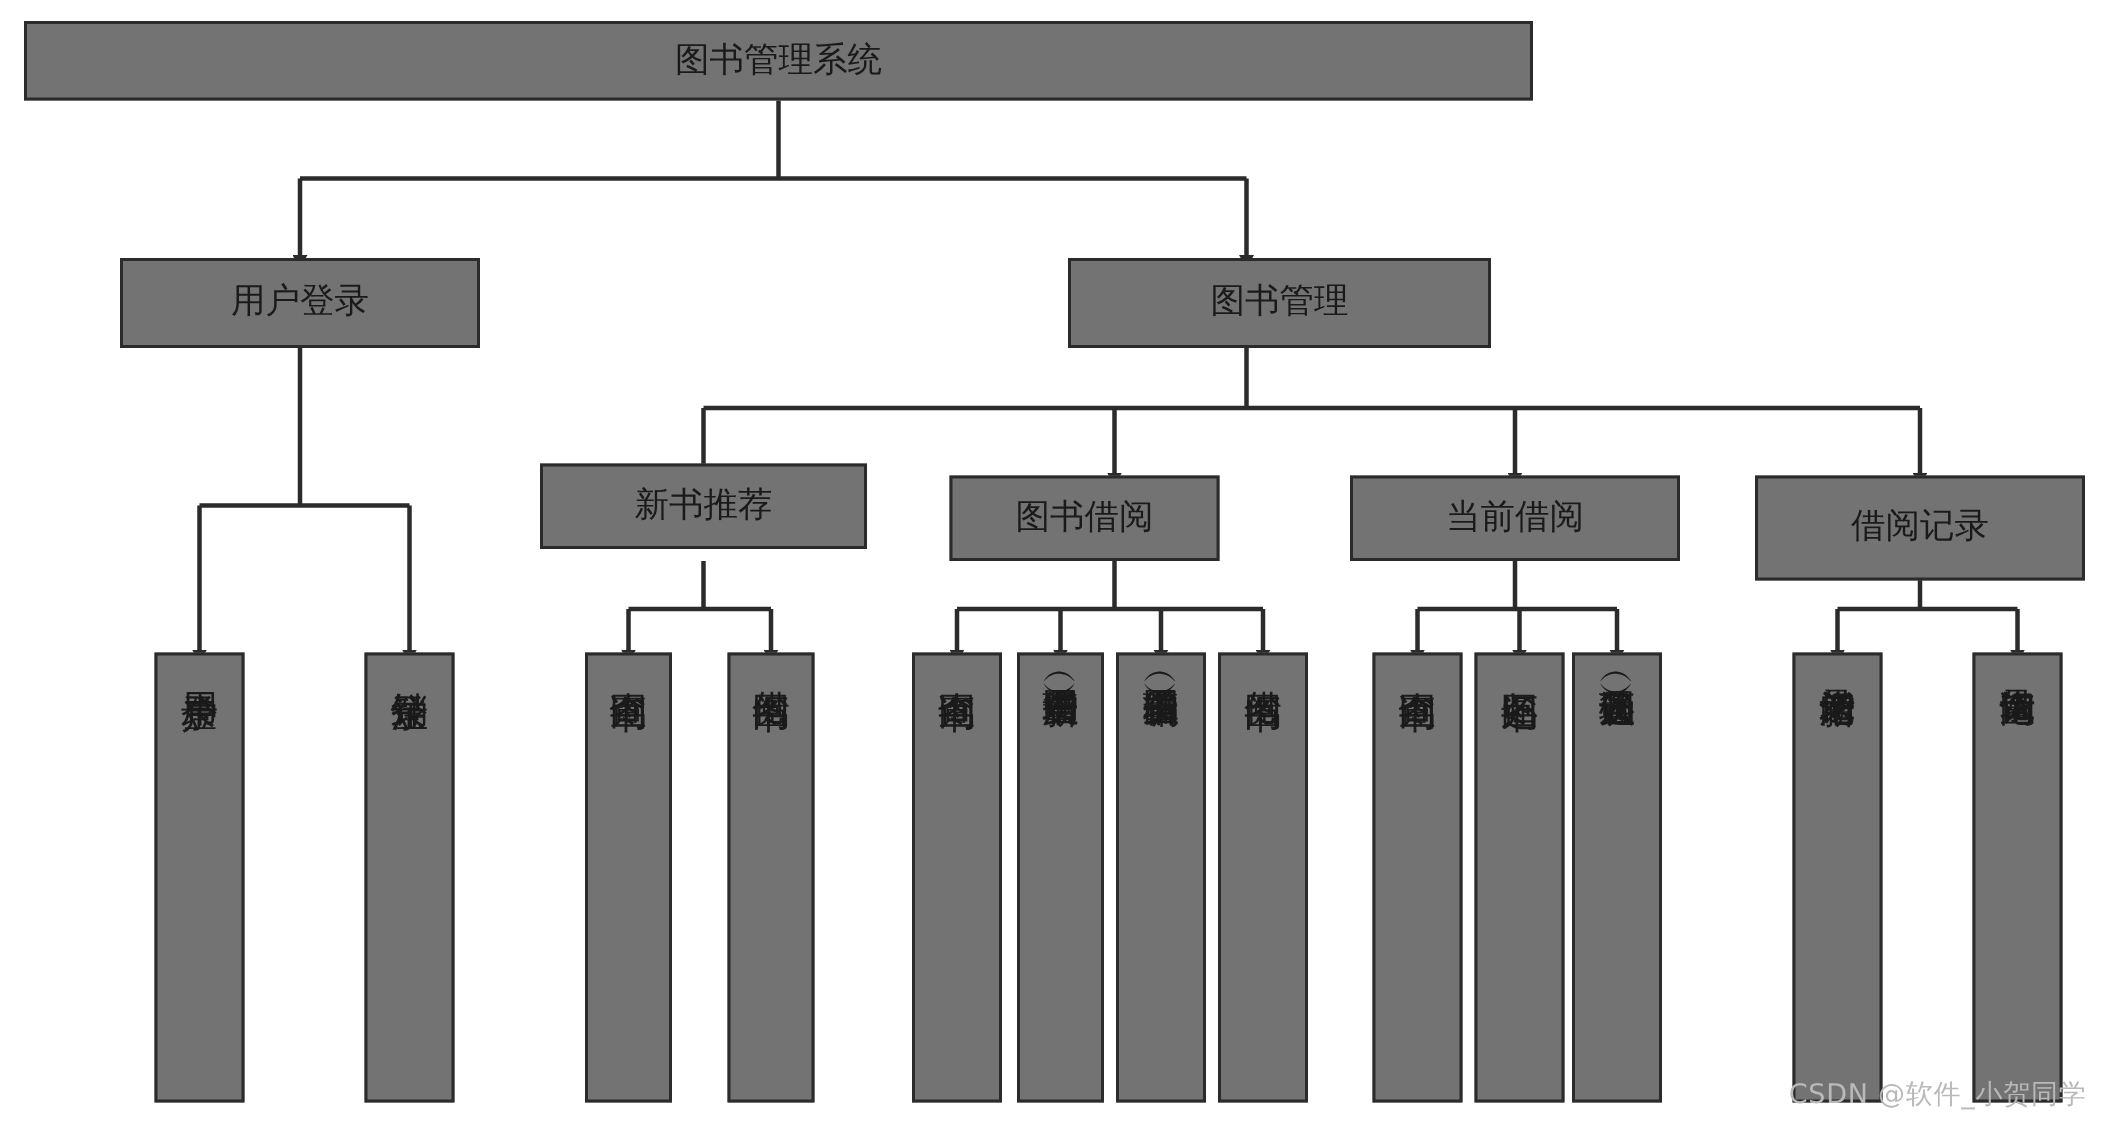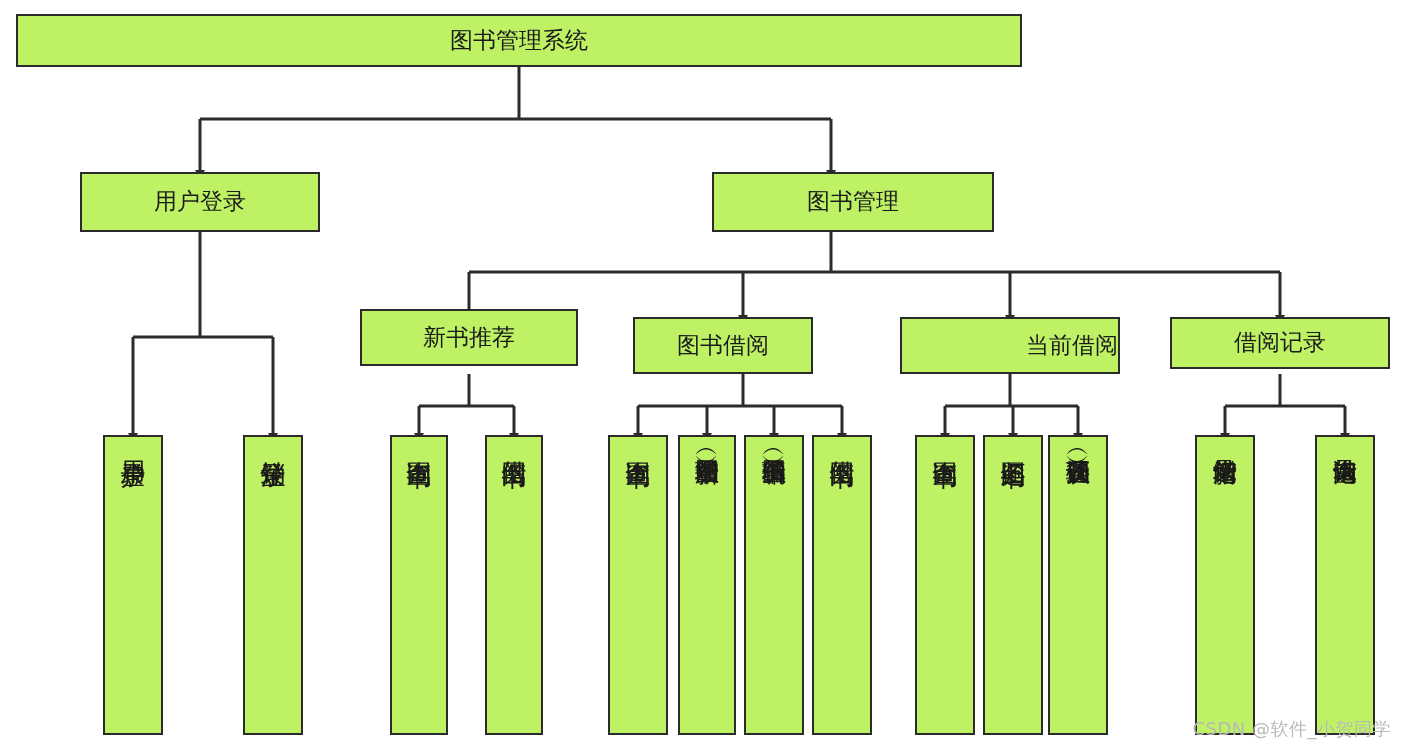--- a/index.html
+++ b/index.html
@@ -20,21 +20,21 @@
   #diagram-svg {
     position: absolute;
     left: 0;
     top: 0;
     width: 1405px;
     height: 747px;
   }
   .node-box {
     position: absolute;
     box-sizing: border-box;
-    background: #bef264;
+    background: #737373;
     border: 2px solid #2b2b2b;
     display: flex;
     align-items: center;
     justify-content: center;
   }
   .node-label {
     color: #1a1a1a;
     line-height: 1.18;
     text-align: center;
     white-space: pre;
@@ -129,24 +129,24 @@
       </div>
       <div class="node-box node-h" style="left: 712px; top: 172px; width: 282px; height: 60px;">
         <div class="node-label">图书管理</div>
       </div>
       <div class="node-box node-h" style="left: 360px; top: 309px; width: 218px; height: 57px;">
         <div class="node-label">新书推荐</div>
       </div>
       <div class="node-box node-h" style="left: 633px; top: 317px; width: 180px; height: 57px;">
         <div class="node-label">图书借阅</div>
       </div>
-      <div class="node-box node-h" style="left: 900px; top: 317px; width: 220px; height: 57px; justify-content: flex-end;">
+      <div class="node-box node-h" style="left: 900px; top: 317px; width: 220px; height: 57px;">
         <div class="node-label">当前借阅</div>
       </div>
-      <div class="node-box node-h" style="left: 1170px; top: 317px; width: 220px; height: 52px;">
+      <div class="node-box node-h" style="left: 1170px; top: 317px; width: 220px; height: 70px;">
         <div class="node-label">借阅记录</div>
       </div>
       <div class="node-box node-v" style="left: 103px; top: 435px; width: 60px; height: 300px;">
         <div class="node-label">用户登录</div>
       </div>
       <div class="node-box node-v" style="left: 243px; top: 435px; width: 60px; height: 300px;">
         <div class="node-label">注销登录</div>
       </div>
       <div class="node-box node-v" style="left: 390px; top: 435px; width: 58px; height: 300px;">
         <div class="node-label">查询图书</div>

